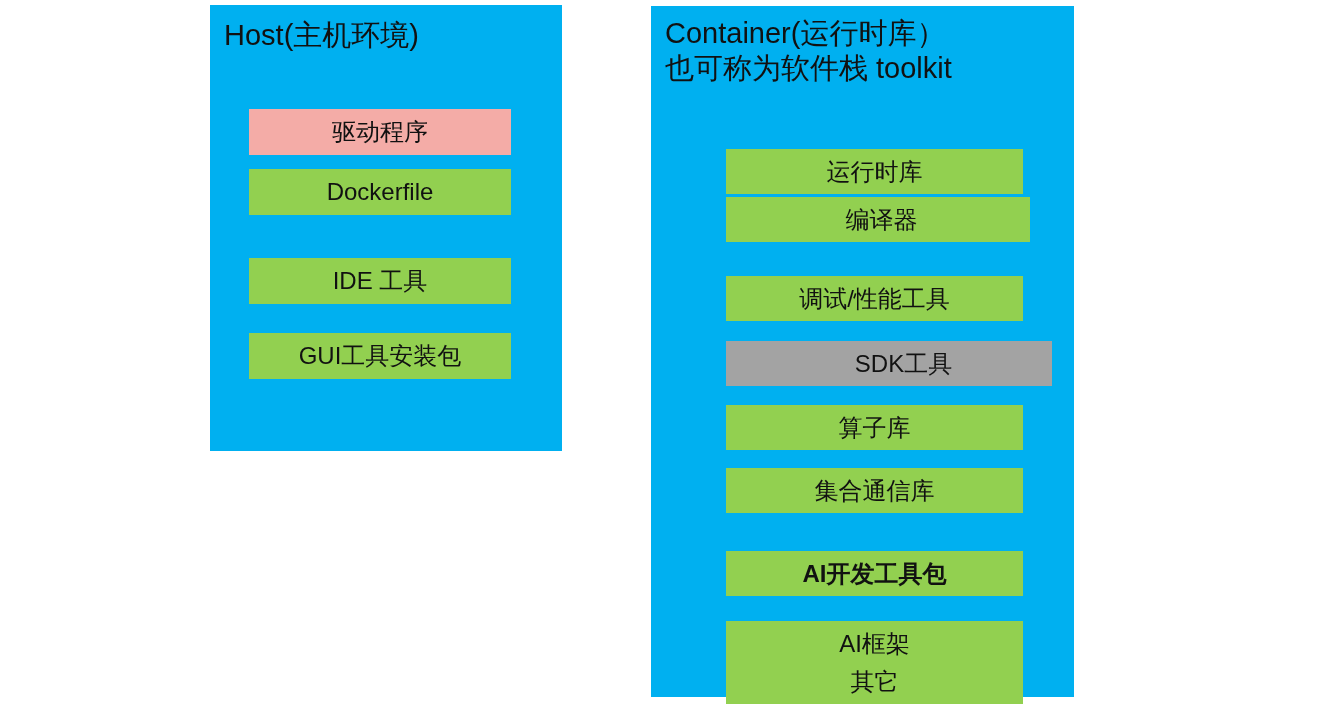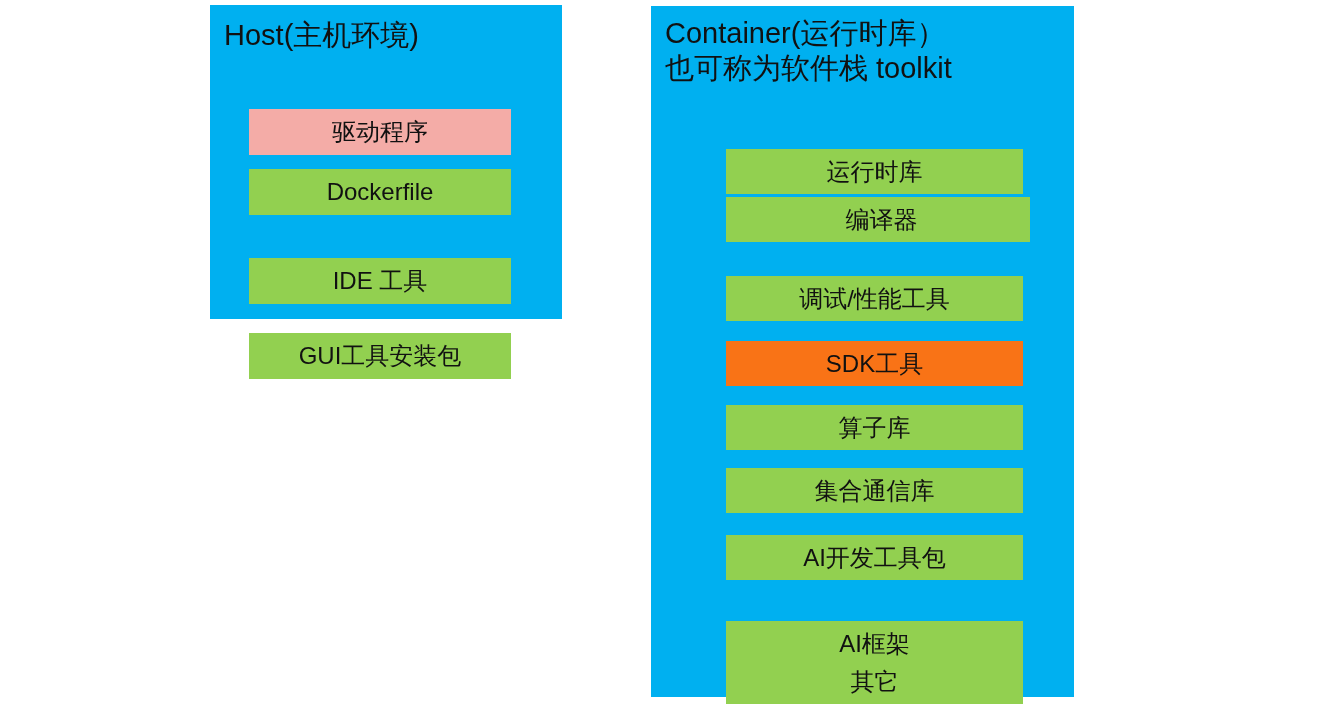--- a/index.html
+++ b/index.html
@@ -11,21 +11,21 @@
     overflow: hidden;
     font-family: "Liberation Sans", "DejaVu Sans", sans-serif;
     color: #111111;
   }
   .panel {
     position: absolute;
     background: #00B0F0;
   }
   .panel-host {
     left: 210px; top: 5px;
-    width: 352px; height: 314px;
+    width: 352px; height: 446px;
   }
   .panel-container {
     left: 651px; top: 6px;
     width: 423px; height: 691px;
   }
   .panel-title {
     position: absolute;
     left: 14px;
     font-size: 29px;
     font-weight: 400;
@@ -51,21 +51,21 @@
   .h3 { top: 253px; }
   .h4 { top: 328px; }
   
   .panel-container .item { left: 75px; width: 297px; height: 45px; margin-top: 45px; }
   .c1 { top:  98px; }
   .c2 { top: 146px; padding-left: 7px; }
   .c3 { top: 225px; }
   .c4 { top: 290px; }
   .c5 { top: 354px; }
   .c6 { top: 417px; }
-  .c7 { top: 484px; }
+  .c7 { top: 500px; font-weight: bold; }
   .c8 { top: 570px; }
   .c9 { top: 608px; }
 </style>
 </head>
 <body>
 
 <div class="canvas">
 
   <div class="panel panel-host">
     <div class="panel-title">Host(主机环境)</div>
@@ -84,21 +84,21 @@
       <div>Container(运行时库）</div>
       <div>也可称为软件栈 toolkit</div>
     </div>
 
     <div class="item c1" style="background-color: rgb(146, 208, 80);">运行时库</div>
 
     <div class="item c2" style="background-color: rgb(146, 208, 80);">编译器</div>
 
     <div class="item c3" style="background-color: rgb(146, 208, 80);">调试/性能工具</div>
 
-    <div class="item c4" style="background-color: #f97316;">SDK工具</div>
+    <div class="item c4" style="background-color: #a3a3a3; padding-left: 29px;">SDK工具</div>
 
     <div class="item c5" style="background-color: rgb(146, 208, 80);">算子库</div>
 
     <div class="item c6" style="background-color: rgb(146, 208, 80);">集合通信库</div>
 
     <div class="item c7" style="background-color: rgb(146, 208, 80);">AI开发工具包</div>
 
     <div class="item c8" style="background-color: rgb(146, 208, 80);">AI框架</div>
 
     <div class="item c9" style="background-color: rgb(146, 208, 80);">其它</div>

